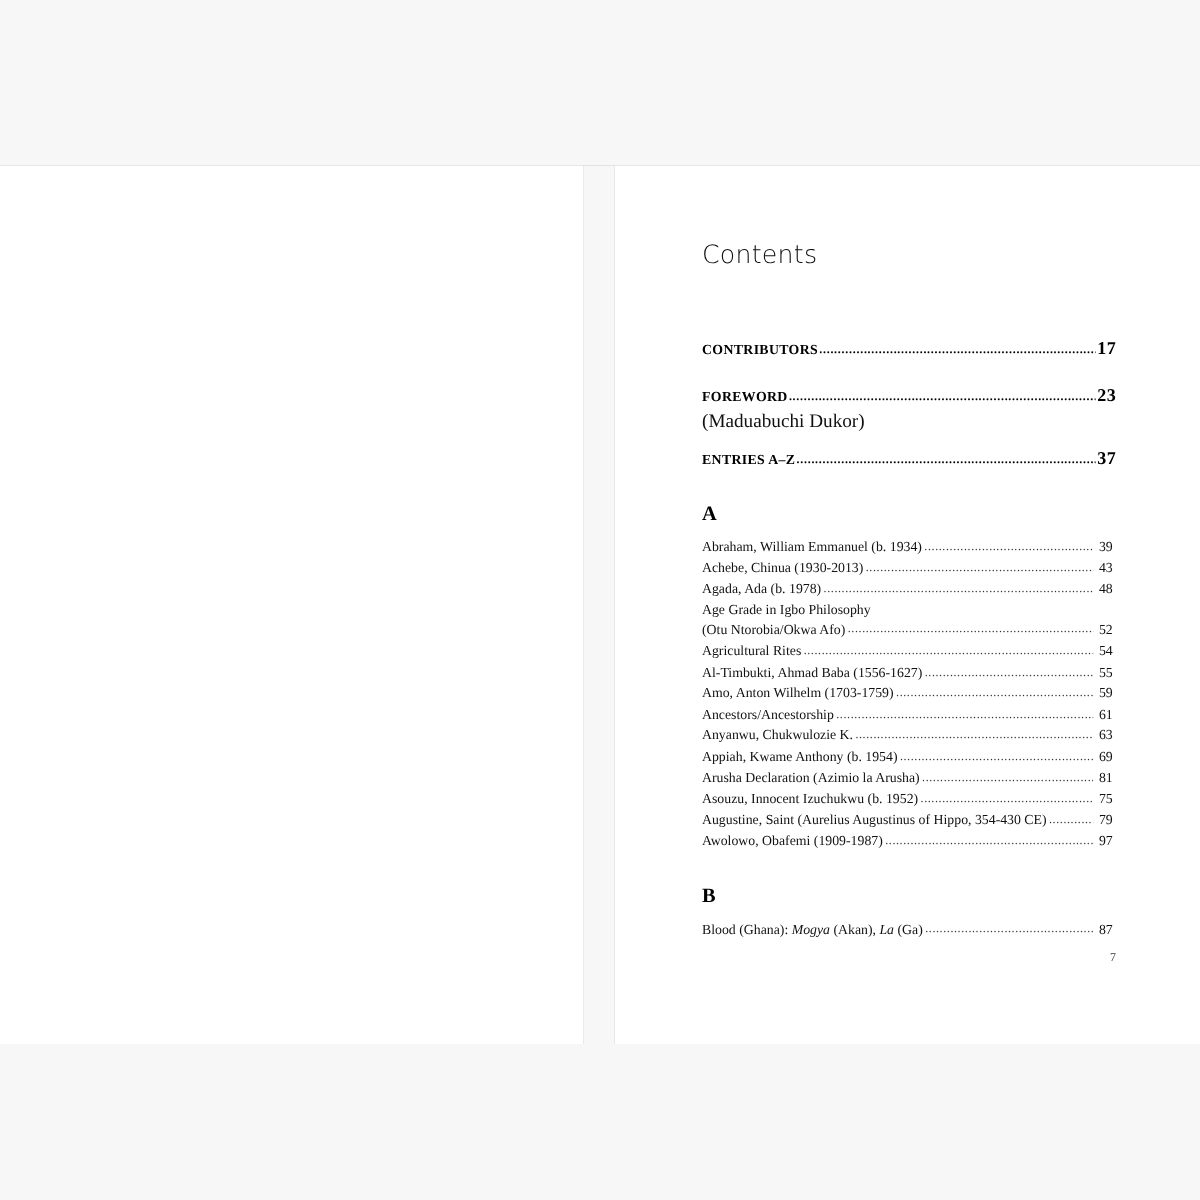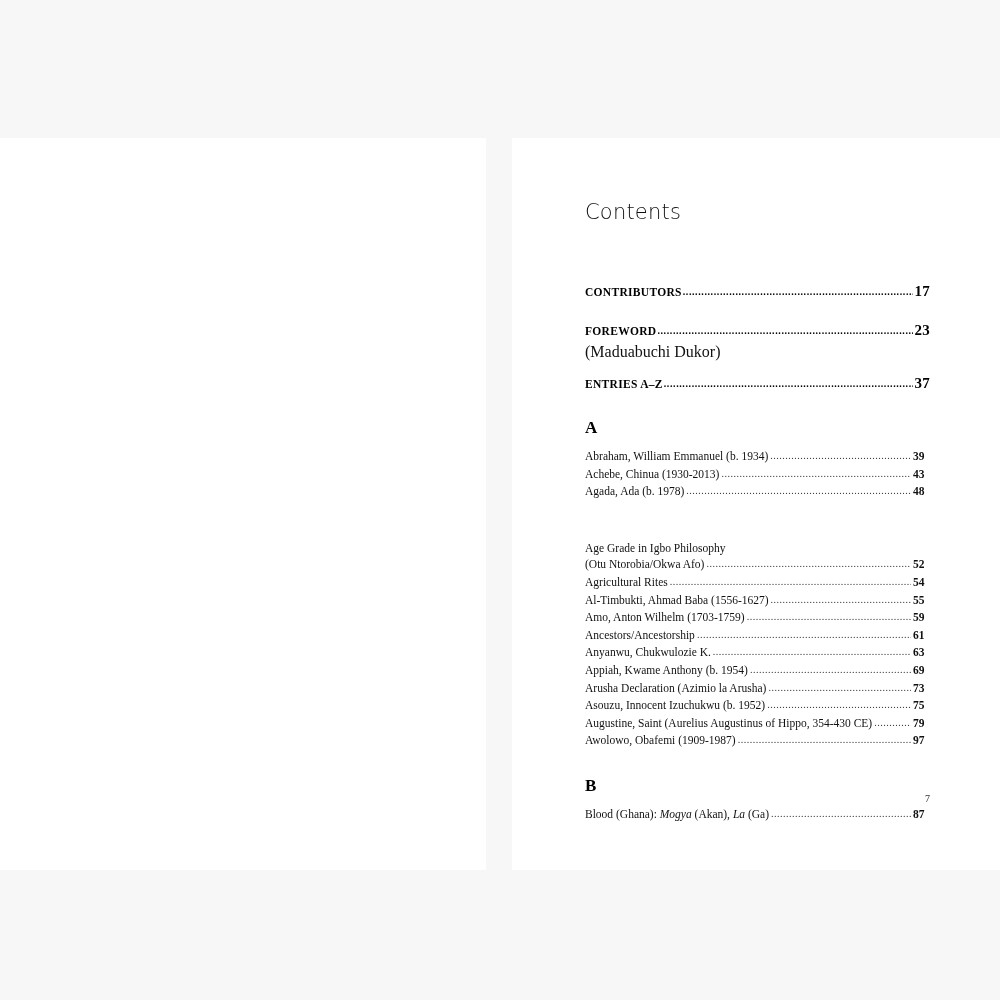--- a/index.html
+++ b/index.html
@@ -140,30 +140,28 @@
     margin: 0 2px;
     font-size: 10px;
     letter-spacing: 0.5px;
     color: #333;
     position: relative;
     top: -1px;
   }
   .entry-row .entry-page {
     white-space: nowrap;
     min-width: 17px;
-    text-align: left;
-    font-weight: bold;
+    text-align: center;
   }
   .entry-plain {
     font-family: "Liberation Serif", serif;
     font-size: 11.5px;
     color: #111;
     line-height: 16.6px;
     white-space: nowrap;
-    margin-top: 39px;
   }
   .ital { }
 
   .folio {
     position: absolute;
     right: 0;
     top: 655px;
     font-family: "Liberation Serif", serif;
     font-size: 10px;
     color: #333;
@@ -269,21 +267,21 @@
 
           <div class="entry-row">
             <span class="entry-label">Appiah, Kwame Anthony (b. 1954)</span>
             <span class="dots">...............................................................................................</span>
             <span class="entry-page">69</span>
           </div>
 
           <div class="entry-row">
             <span class="entry-label">Arusha Declaration (Azimio la Arusha)</span>
             <span class="dots">...............................................................................................</span>
-            <span class="entry-page">73</span>
+            <span class="entry-page">81</span>
           </div>
 
           <div class="entry-row">
             <span class="entry-label">Asouzu, Innocent Izuchukwu (b. 1952)</span>
             <span class="dots">...............................................................................................</span>
             <span class="entry-page">75</span>
           </div>
 
           <div class="entry-row">
             <span class="entry-label">Augustine, Saint (Aurelius Augustinus of Hippo, 354-430 CE)</span>

